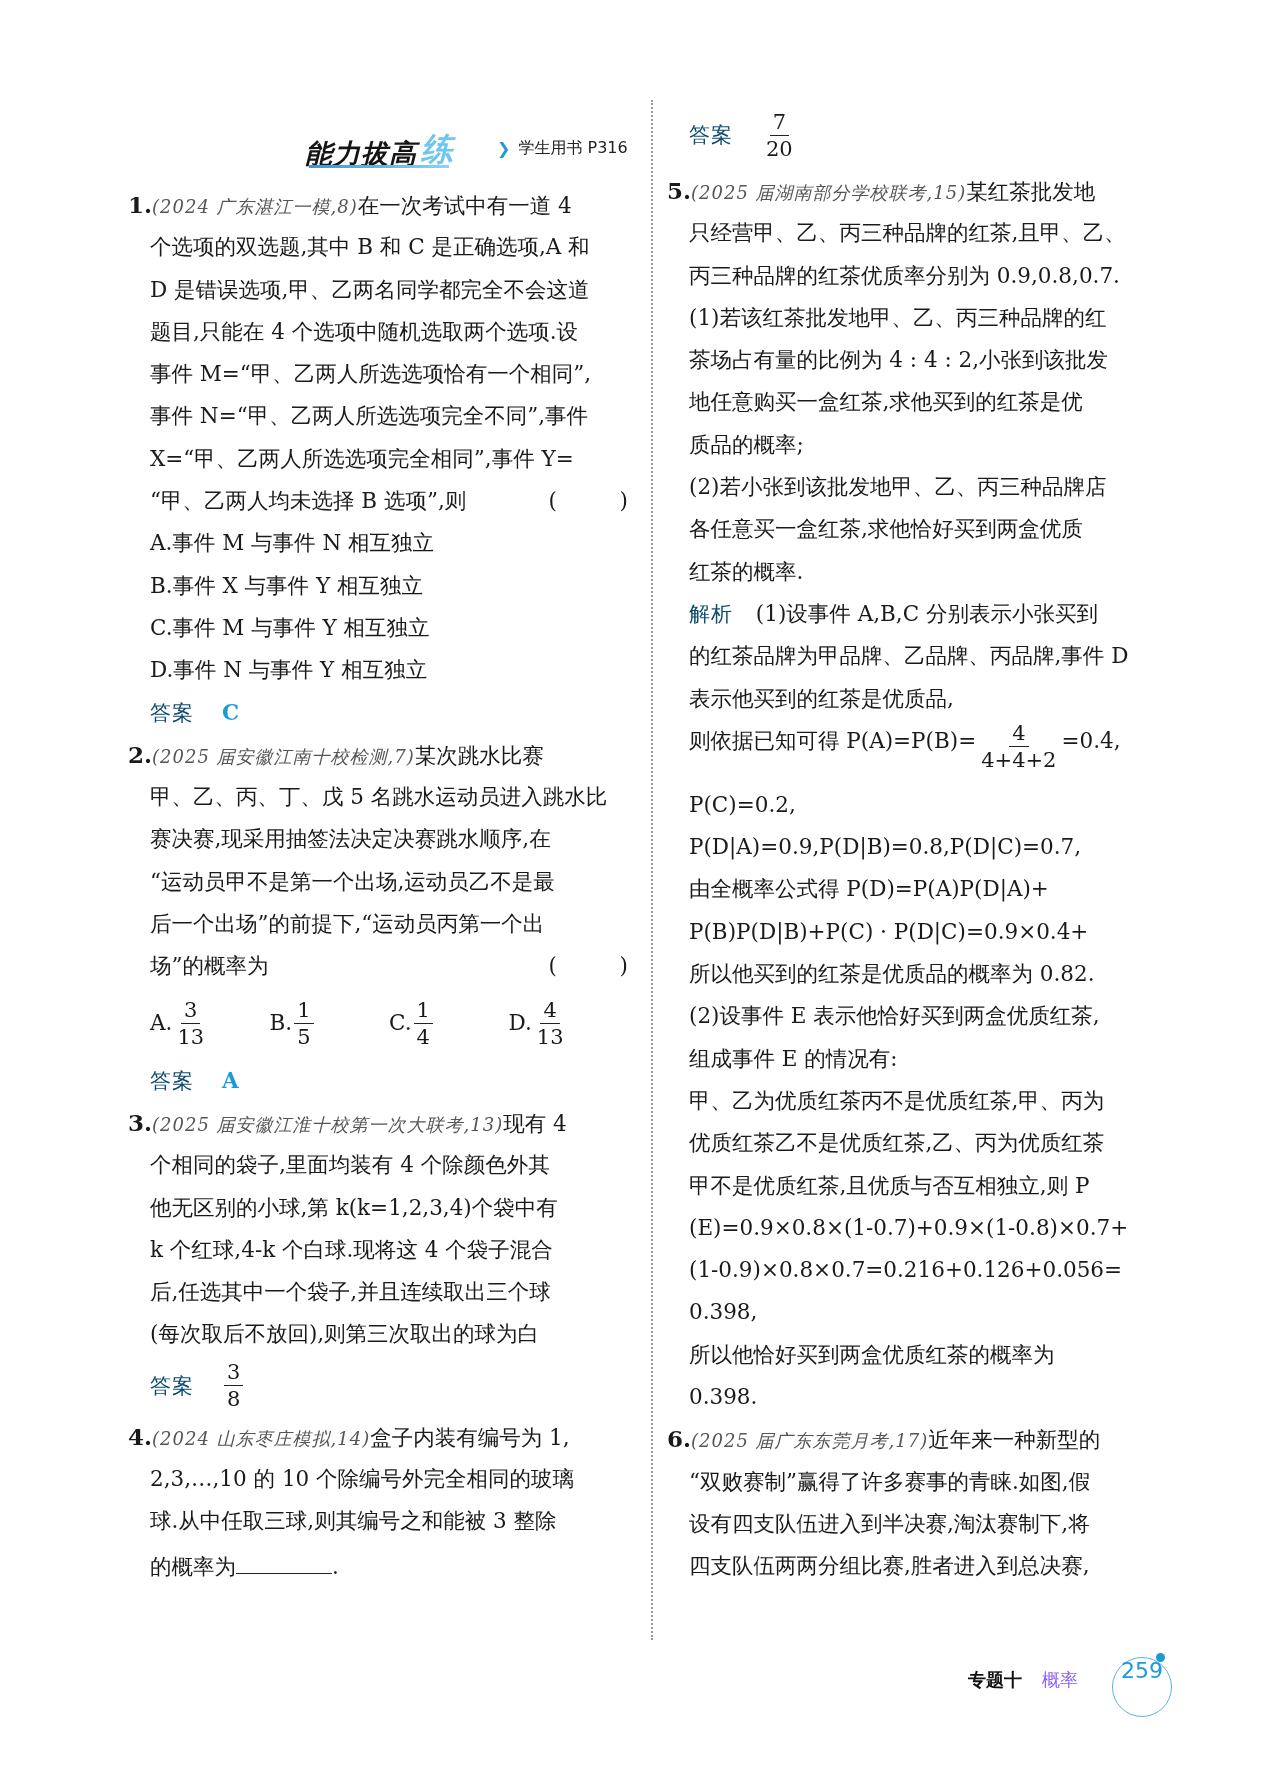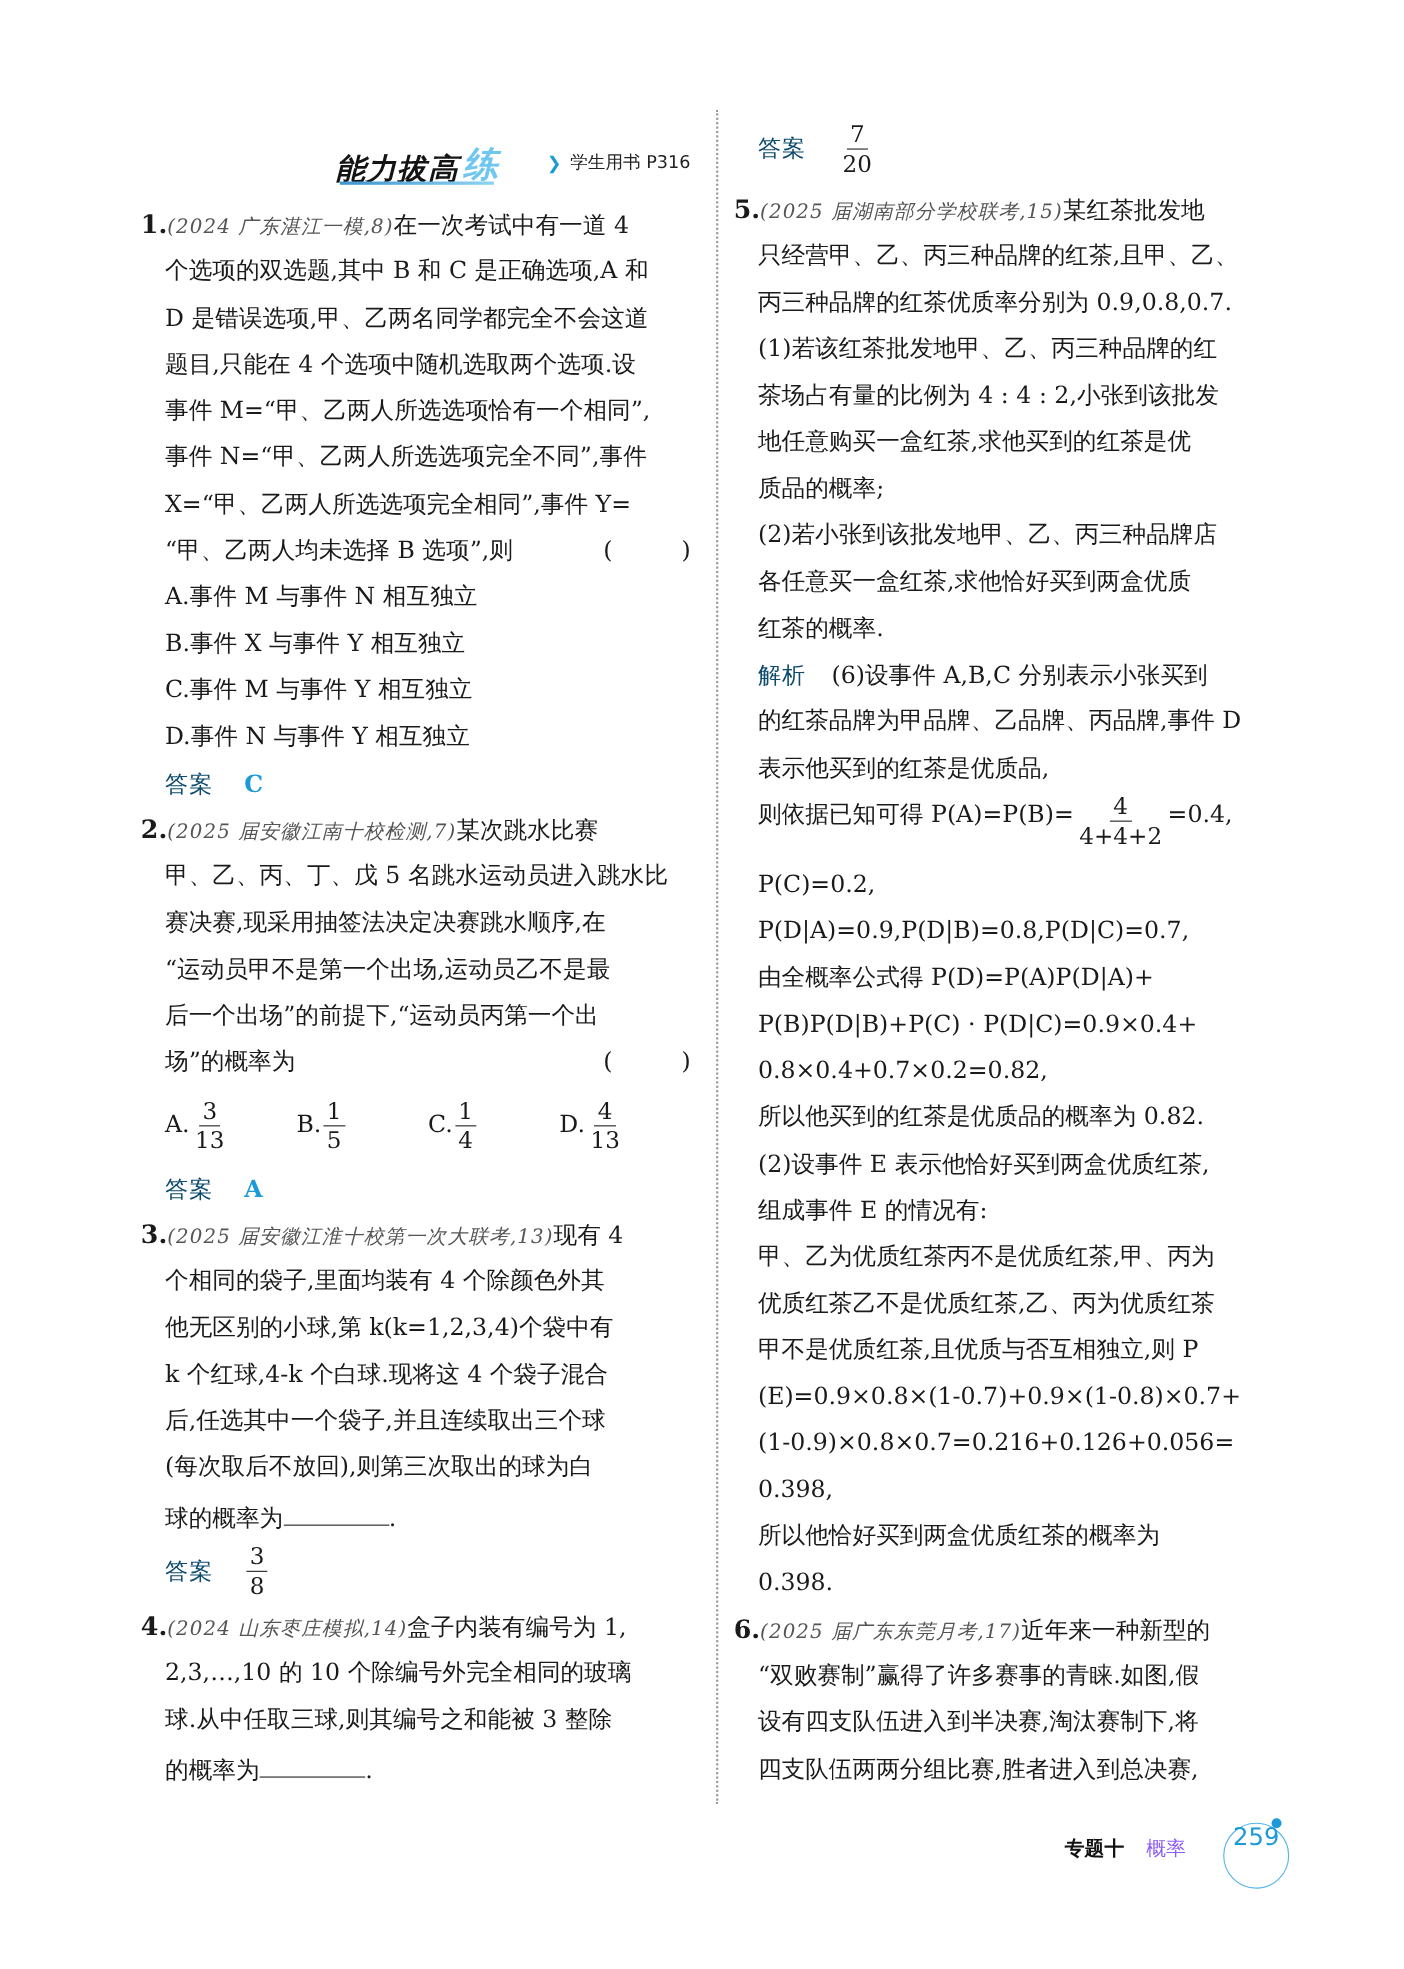--- a/index.html
+++ b/index.html
@@ -152,23 +152,20 @@
 
     <div>
       <div class="line">
         <span class="qnum">3.</span><span class="src">(2025 届安徽江淮十校第一次大联考,13)</span><span>现有 4</span>
       </div>
       <div class="line indent">个相同的袋子,里面均装有 4 个除颜色外其</div>
       <div class="line indent">他无区别的小球,第 k(k=1,2,3,4)个袋中有</div>
       <div class="line indent">k 个红球,4-k 个白球.现将这 4 个袋子混合</div>
       <div class="line indent">后,任选其中一个袋子,并且连续取出三个球</div>
       <div class="line indent">(每次取后不放回),则第三次取出的球为白</div>
-      <div class="line indent">
-        <span>球的概率为</span><span class="blank"></span><span>.</span>
-      </div>
       <div class="ans-frac-line">
         <span class="ans-label">答案</span>
         <span class="frac">
             <span class="num">3</span>
             <span class="den">8</span>
           </span>
       </div>
     </div>
 
     <div>
@@ -203,37 +200,36 @@
       <div class="line indent">茶场占有量的比例为 4 : 4 : 2,小张到该批发</div>
       <div class="line indent">地任意购买一盒红茶,求他买到的红茶是优</div>
       <div class="line indent">质品的概率;</div>
       <div class="line indent">(2)若小张到该批发地甲、乙、丙三种品牌店</div>
       <div class="line indent">各任意买一盒红茶,求他恰好买到两盒优质</div>
       <div class="line indent">红茶的概率.</div>
 
       <div>
         <div class="line indent">
           <span class="ans-label">解析</span>
-          <span style="margin-left:16px;">(6)设事件 A,B,C 分别表示小张买到</span>
+          <span style="margin-left:16px;">(1)设事件 A,B,C 分别表示小张买到</span>
         </div>
         <div class="line indent">的红茶品牌为甲品牌、乙品牌、丙品牌,事件 D</div>
         <div class="line indent">表示他买到的红茶是优质品,</div>
         <div class="indent tall" style="height:64px;">
           <span>则依据已知可得 P(A)=P(B)=</span>
           <span class="frac">
               <span class="num">4</span>
               <span class="den">4+4+2</span>
             </span>
           <span>=0.4,</span>
         </div>
         <div class="line indent">P(C)=0.2,</div>
         <div class="line indent">P(D|A)=0.9,P(D|B)=0.8,P(D|C)=0.7,</div>
         <div class="line indent">由全概率公式得 P(D)=P(A)P(D|A)+</div>
         <div class="line indent">P(B)P(D|B)+P(C) · P(D|C)=0.9×0.4+</div>
-        <div class="line indent">0.8×0.4+0.7×0.2=0.82,</div>
         <div class="line indent">所以他买到的红茶是优质品的概率为 0.82.</div>
         <div class="line indent">(2)设事件 E 表示他恰好买到两盒优质红茶,</div>
         <div class="line indent">组成事件 E 的情况有:</div>
         <div class="line indent">甲、乙为优质红茶丙不是优质红茶,甲、丙为</div>
         <div class="line indent">优质红茶乙不是优质红茶,乙、丙为优质红茶</div>
         <div class="line indent">甲不是优质红茶,且优质与否互相独立,则 P</div>
         <div class="line indent">(E)=0.9×0.8×(1-0.7)+0.9×(1-0.8)×0.7+</div>
         <div class="line indent">(1-0.9)×0.8×0.7=0.216+0.126+0.056=</div>
         <div class="line indent">0.398,</div>
         <div class="line indent">所以他恰好买到两盒优质红茶的概率为</div>

